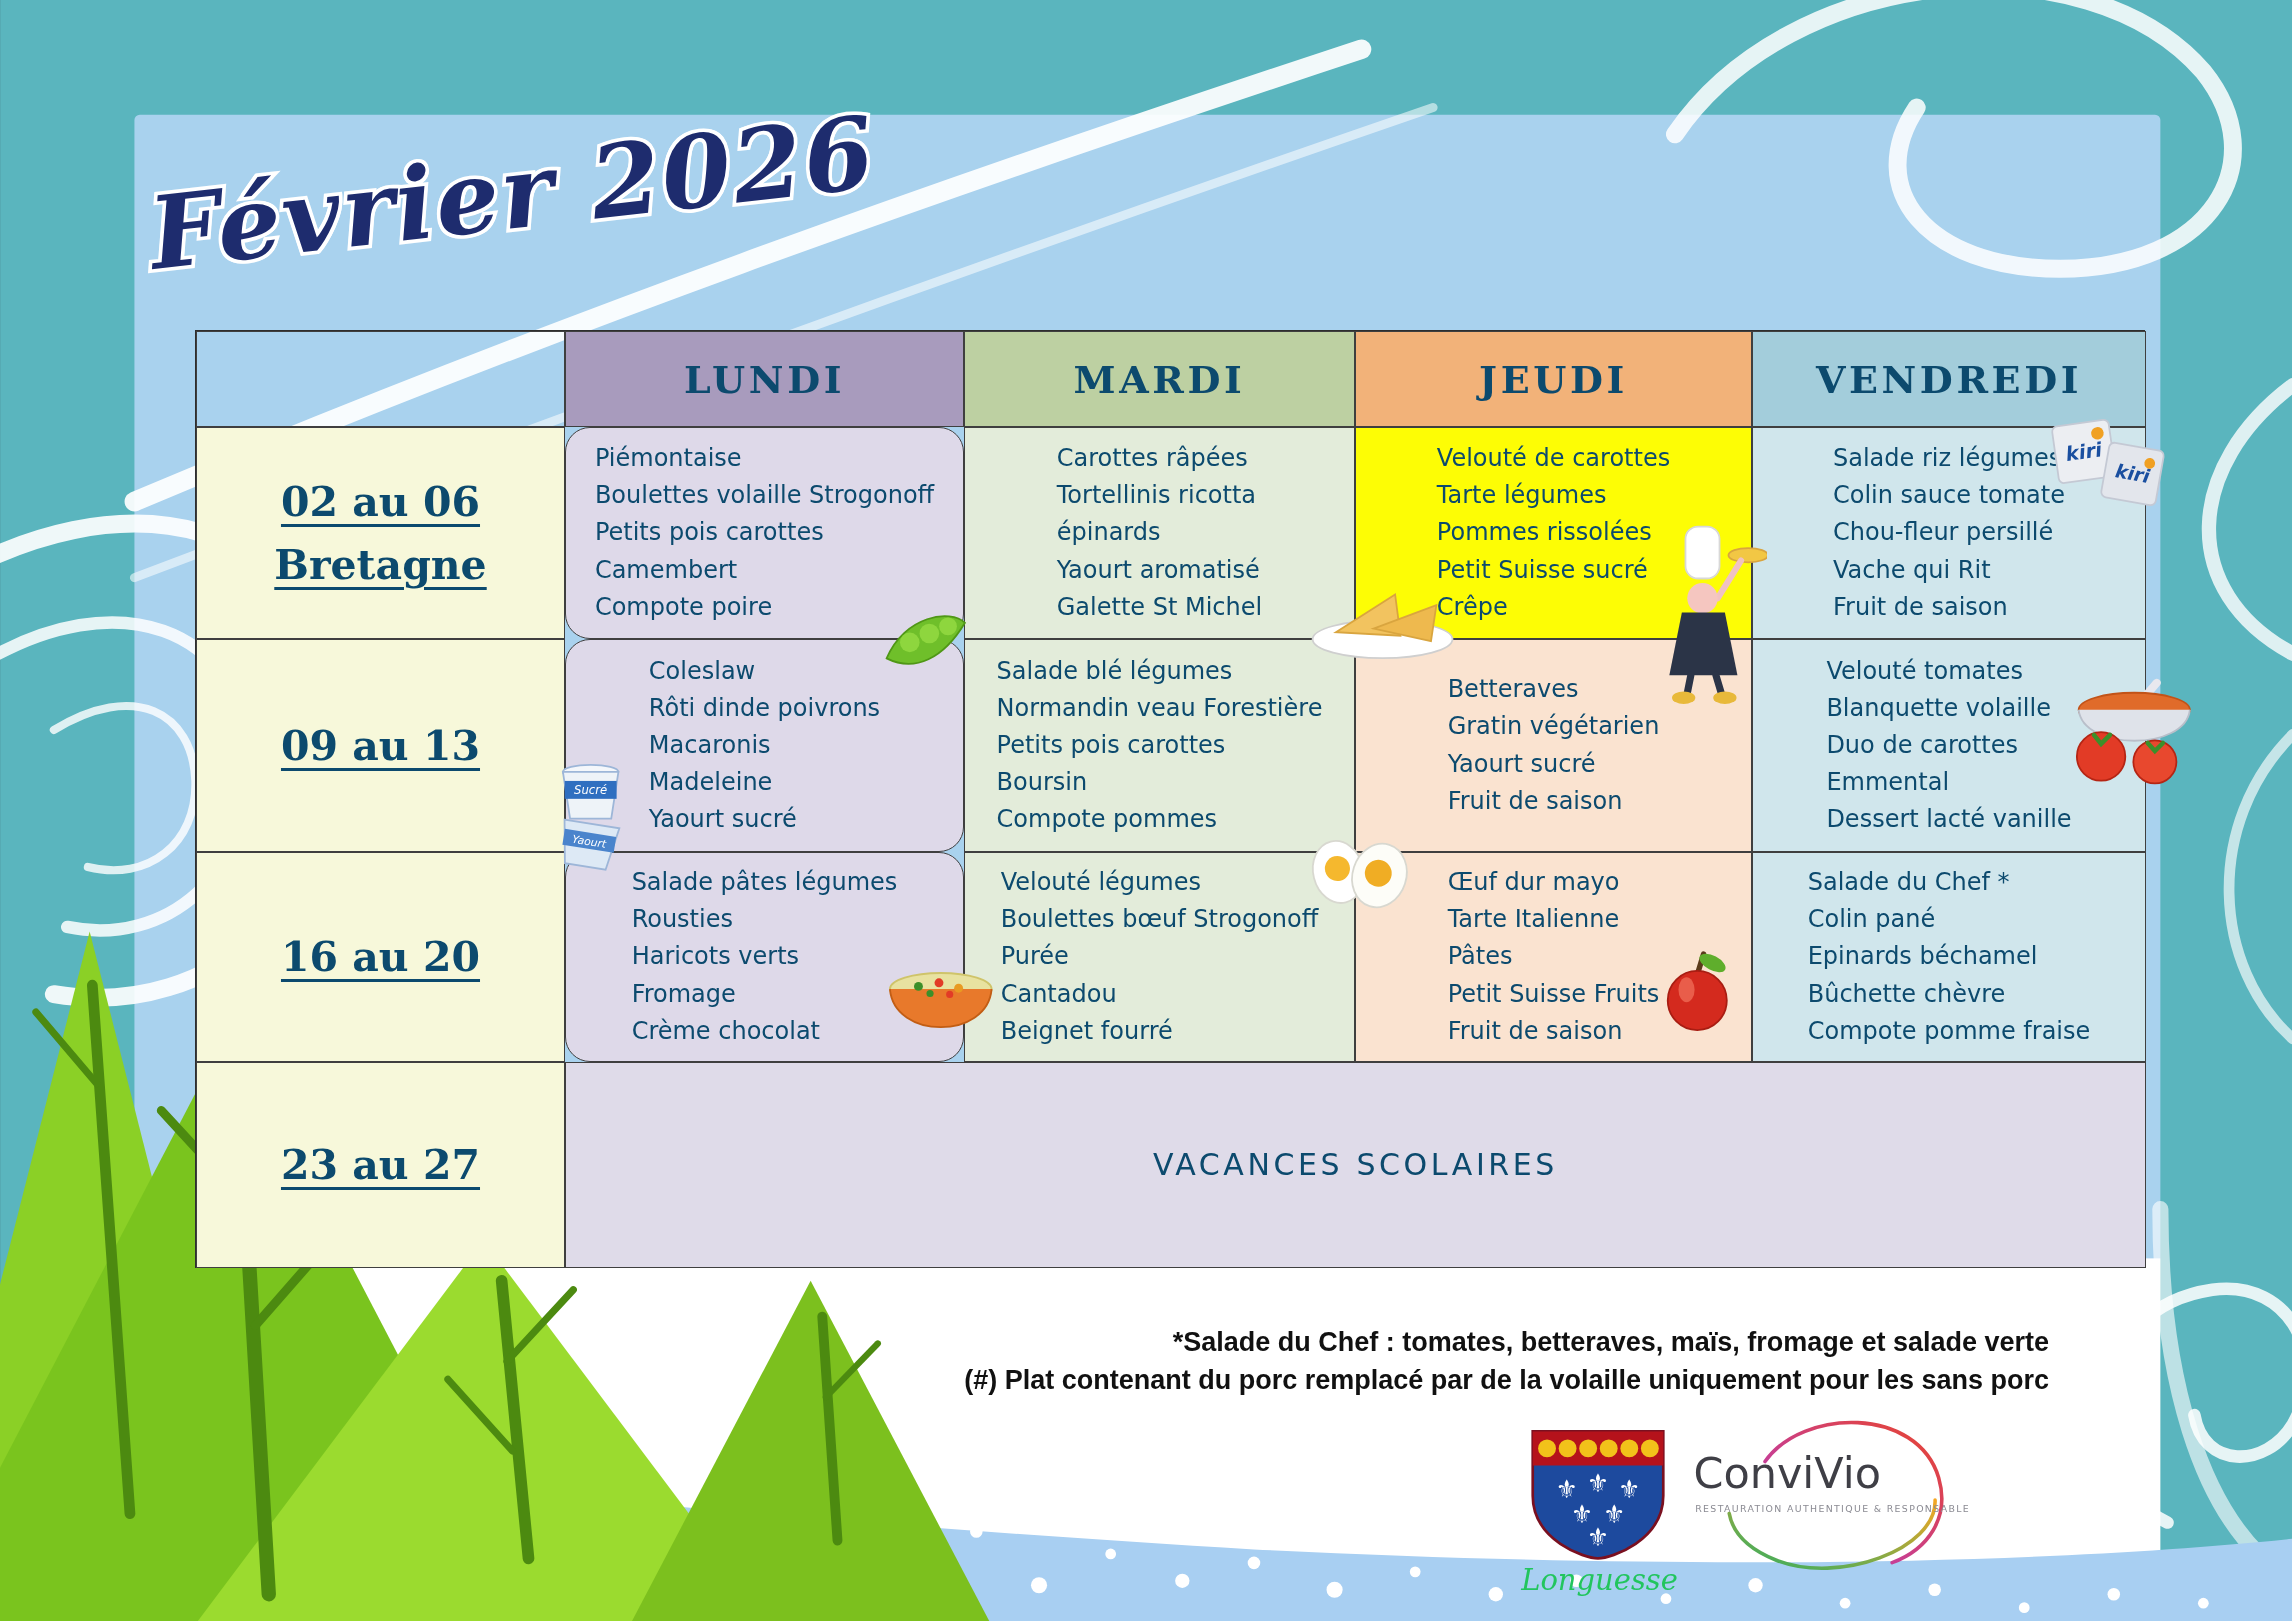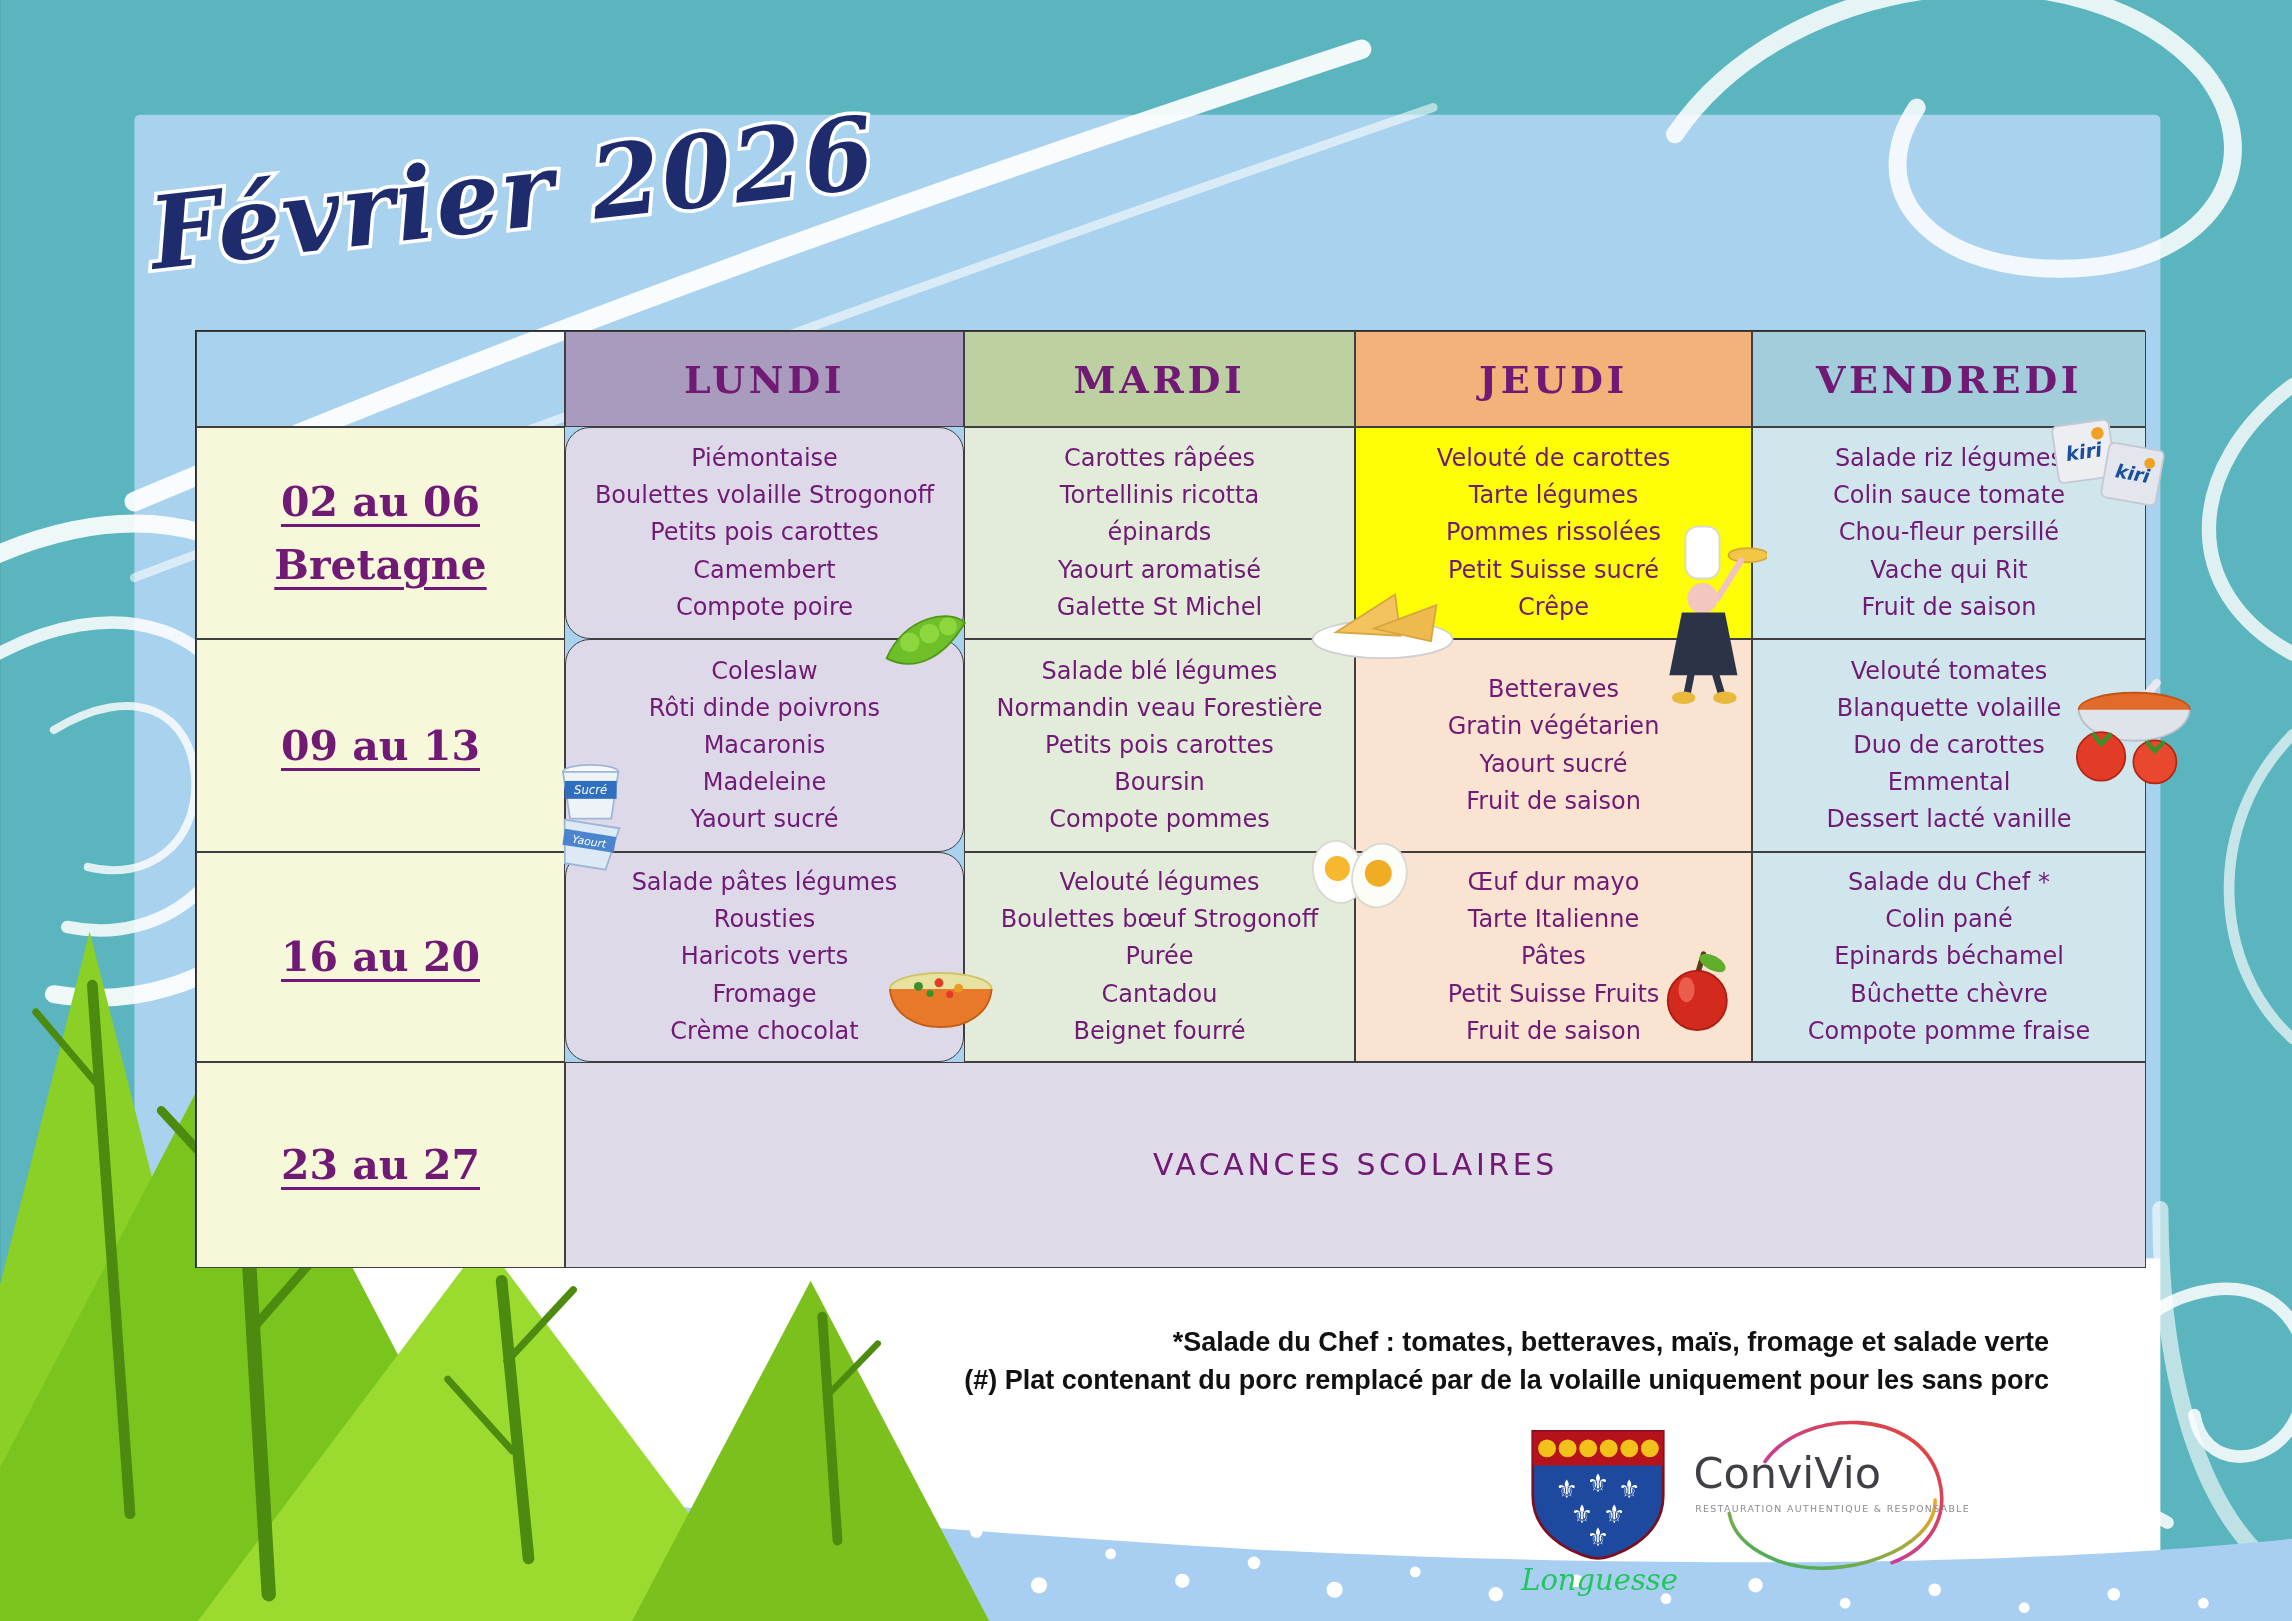--- a/index.html
+++ b/index.html
@@ -14,21 +14,21 @@
          font-size:100px;color:#1e2c6e;letter-spacing:1.8px;
          -webkit-text-stroke:7.2px #ffffff;paint-order:stroke fill;
          text-shadow:2.7px 2.7px 0 #fff,-2.7px 2.7px 0 #fff,2.7px -2.7px 0 #fff,-2.7px -2.7px 0 #fff;}
 
   
   .menu-table{position:absolute;left:195px;top:330px;width:1950px;height:938px;z-index:2;
               display:grid;grid-template-columns:369px 399px 391px 397px 394px;
               grid-template-rows:96px 212px 213px 210px 206px;
               border:1.8px solid #2e2e2e;box-sizing:border-box;}
   .cell{border:0.9px solid #3f3f3f;box-sizing:border-box;display:flex;flex-direction:column;
-        align-items:center;justify-content:center;text-align:center;color:#701a75;}
+        align-items:center;justify-content:center;text-align:left;color:#0c4a6e;}
   .hdr{font-family:"DejaVu Serif",serif;font-weight:bold;font-size:38px;letter-spacing:3.6px;}
   .corner{background:transparent;border-color:#3f3f3f;}
   .hdr-lundi{background:#a89bbd;}
   .hdr-mardi{background:#bdd0a2;}
   .hdr-jeudi{background:#f2b279;}
   .hdr-vendredi{background:#a3cddb;}
   .wlabel{background:#f7f8da;font-family:"DejaVu Serif",serif;font-weight:bold;font-size:41px;
           gap:15px;}
   .wlabel div{text-decoration:underline;text-decoration-thickness:2.7px;text-underline-offset:8px;}
   .menu{font-size:24px;line-height:1.55;white-space:pre-line;padding:3.6px 5.4px;}

